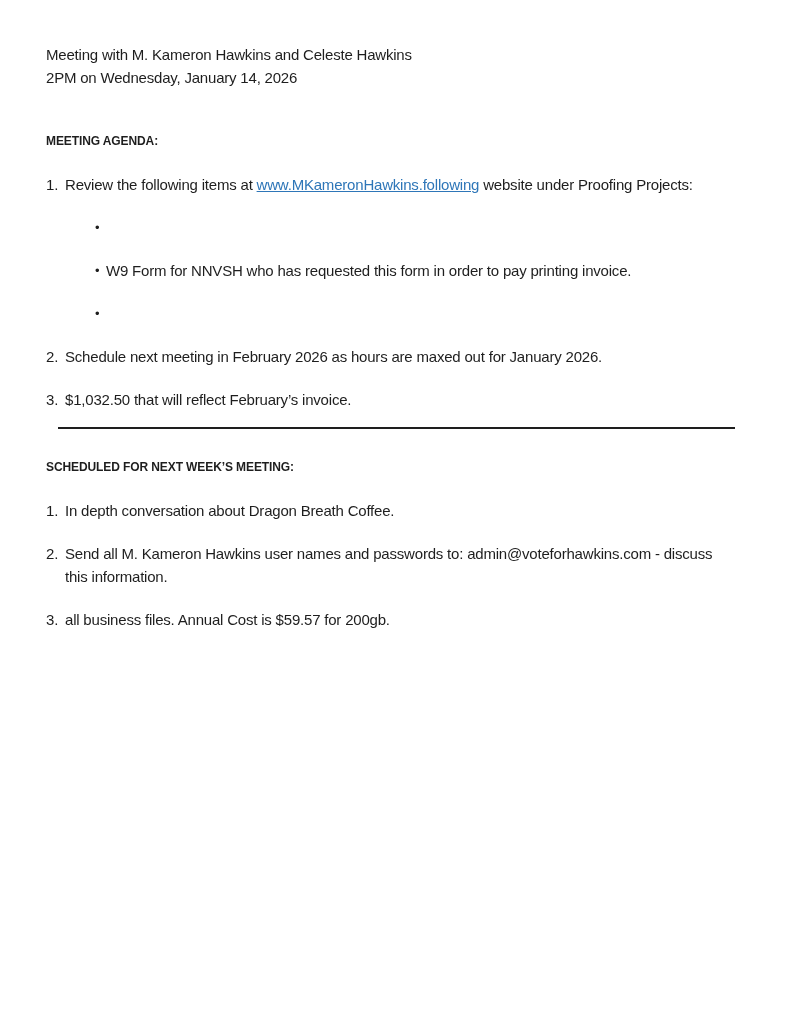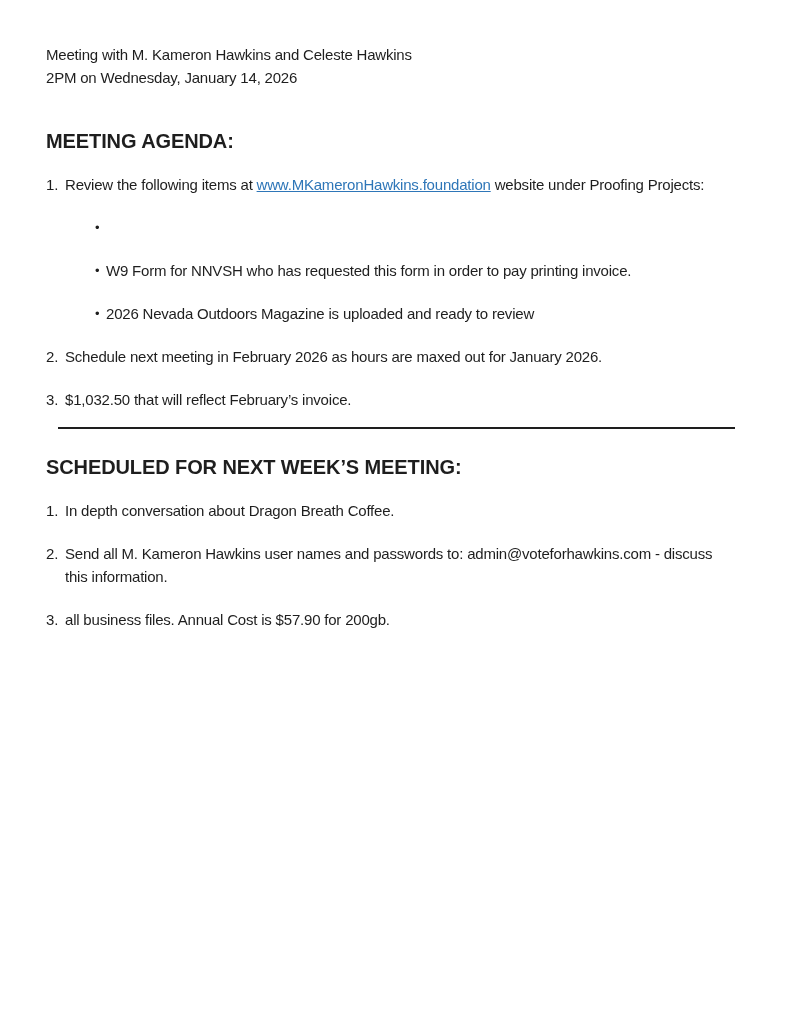--- a/index.html
+++ b/index.html
@@ -16,21 +16,21 @@
     padding: 43px 52px 0 46px;
     font-family: "Liberation Sans", sans-serif;
     font-size: 15px;
     line-height: 23px;
     letter-spacing: -0.2px;
     color: #1e1e1e;
     overflow: hidden;
   }
   .header-block { margin: 0 0 41px 0; }
   .heading {
-    font-size: 20px;
+    font-size: 12px;
     font-weight: 700;
     letter-spacing: -0.1px;
     margin: 0 0 20px 0;
   }
   .item {
     display: flex;
     margin: 0 0 20px 0;
   }
   .item.tight { margin-bottom: 16px; }
   .num { flex: 0 0 19px; }
@@ -61,36 +61,35 @@
   <div class="header-block">
     <div>Meeting with M. Kameron Hawkins and Celeste Hawkins</div>
     <div>2PM on Wednesday, January 14, 2026</div>
   </div>
 
   <div class="heading">MEETING AGENDA:</div>
 
   <div class="item">
     <span class="num">1.</span>
     <div class="body">
-      <div class="ln"><span>Review the following items at </span><a class="link">www.MKameronHawkins.foundation</a><span> website under Proofing Projects:</span></div>
+      <div class="ln"><span>Review the following items at </span><a class="link">www.MKameronHawkins.following</a><span> website under Proofing Projects:</span></div>
     </div>
   </div>
 
   <div class="bullet-row">
     <span class="bullet-marker">•</span>
   </div>
 
   <div class="bullet-row">
     <span class="bullet-marker">•</span>
     <div class="ln">W9 Form for NNVSH who has requested this form in order to pay printing invoice.</div>
   </div>
 
   <div class="bullet-row">
     <span class="bullet-marker">•</span>
-    <div class="ln">2026 Nevada Outdoors Magazine is uploaded and ready to review</div>
   </div>
 
   <div class="item">
     <span class="num">2.</span>
     <div class="body">
       <div class="ln">Schedule next meeting in February 2026 as hours are maxed out for January 2026.</div>
     </div>
   </div>
 
   <div class="item tight">
@@ -115,17 +114,17 @@
     <span class="num">2.</span>
     <div class="body">
       <div class="ln">Send all M. Kameron Hawkins user names and passwords to: admin@voteforhawkins.com - discuss</div>
       <div class="ln">this information.</div>
     </div>
   </div>
 
   <div class="item">
     <span class="num">3.</span>
     <div class="body">
-      <div class="ln">all business files. Annual Cost is $57.90 for 200gb.</div>
+      <div class="ln">all business files. Annual Cost is $59.57 for 200gb.</div>
     </div>
   </div>
 
 </div>
 
 </body></html>

